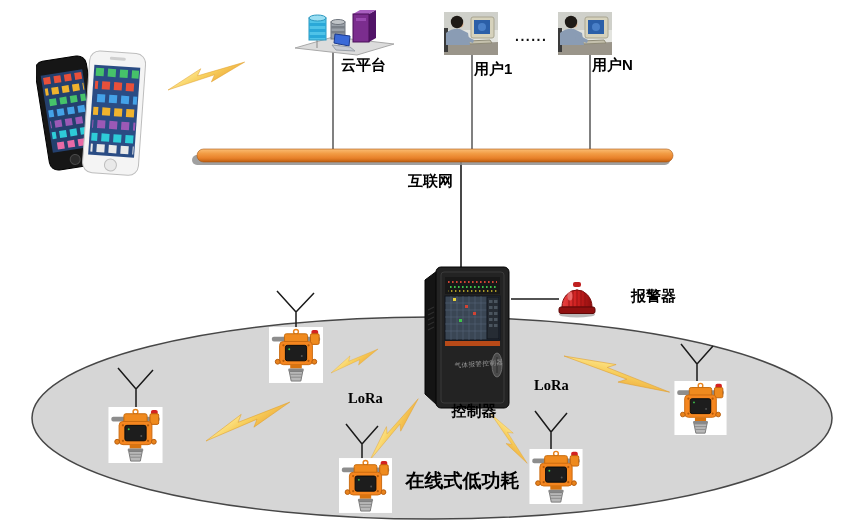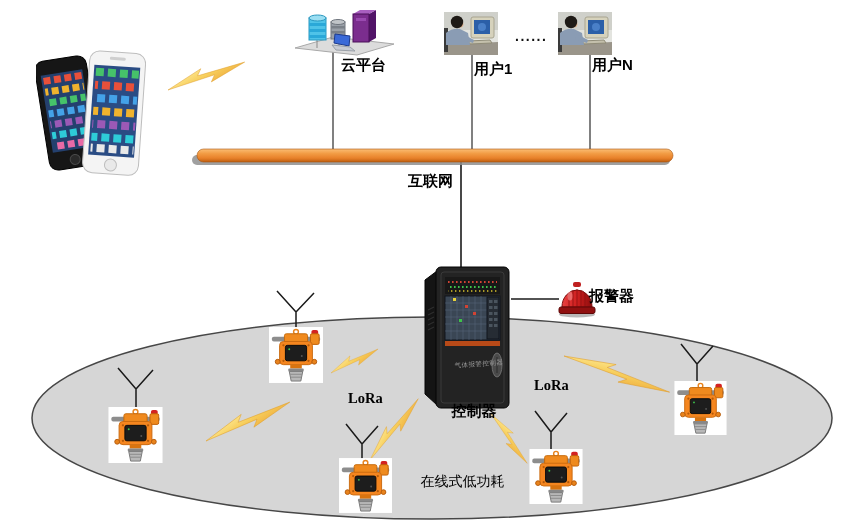--- a/index.html
+++ b/index.html
@@ -3,21 +3,21 @@
 <meta charset="utf-8">
 <style>
   html,body{margin:0;padding:0;background:#fff;}
   #stage{position:relative;width:853px;height:523px;background:#ffffff;overflow:hidden;
          font-family:"Liberation Sans","DejaVu Sans",sans-serif;}
   .abs{position:absolute;}
   .lbl{position:absolute;color:#000;font-weight:bold;font-size:15px;white-space:nowrap;}
   .lora{position:absolute;color:#000;font-weight:bold;font-size:14.5px;
         font-family:"Liberation Serif","DejaVu Serif",serif;white-space:nowrap;}
   .caption{position:absolute;left:390px;top:472px;width:145px;text-align:center;
-           font-weight:normal;font-size:14px;line-height:18px;color:#000;}
+           font-weight:bold;font-size:19px;line-height:18px;color:#000;}
   .devtext{position:absolute;left:448px;top:360px;width:62px;text-align:center;
            font-size:6.5px;color:#9a9a9a;transform:rotate(-4deg);letter-spacing:.5px;}
   .ellipsis{position:absolute;left:515px;top:28px;font-weight:bold;font-size:14px;
             letter-spacing:1.5px;color:#111;}
   svg{display:block;}
 </style>
 </head>
 <body>
 
 <div id="stage">
@@ -348,20 +348,20 @@
     <line x1="22" y1="49" x2="34" y2="49" stroke="#8a8a8a"></line>
     <line x1="22.5" y1="52" x2="33.5" y2="52" stroke="#8a8a8a"></line>
   </svg>
 
   <div class="lbl" style="left:341px;top:56px">云平台</div>
   <div class="lbl" style="left:474px;top:60px">用户1</div>
   <div class="ellipsis">......</div>
   <div class="lbl" style="left:592px;top:56px">用户N</div>
   <div class="lbl" style="left:408px;top:172px">互联网</div>
   <div class="lbl" style="left:444px;top:402px;width:60px;text-align:center">控制器</div>
-  <div class="lbl" style="left:589px;top:287px">报警器</div>
+  <div class="lbl" style="left:631px;top:287px">报警器</div>
   <div class="lora" style="left:348px;top:390px">LoRa</div>
   <div class="lora" style="left:534px;top:377px">LoRa</div>
   <div class="caption">
     <div>在线式低功耗</div>
   </div>
 
 </div>
 
 </body></html>

